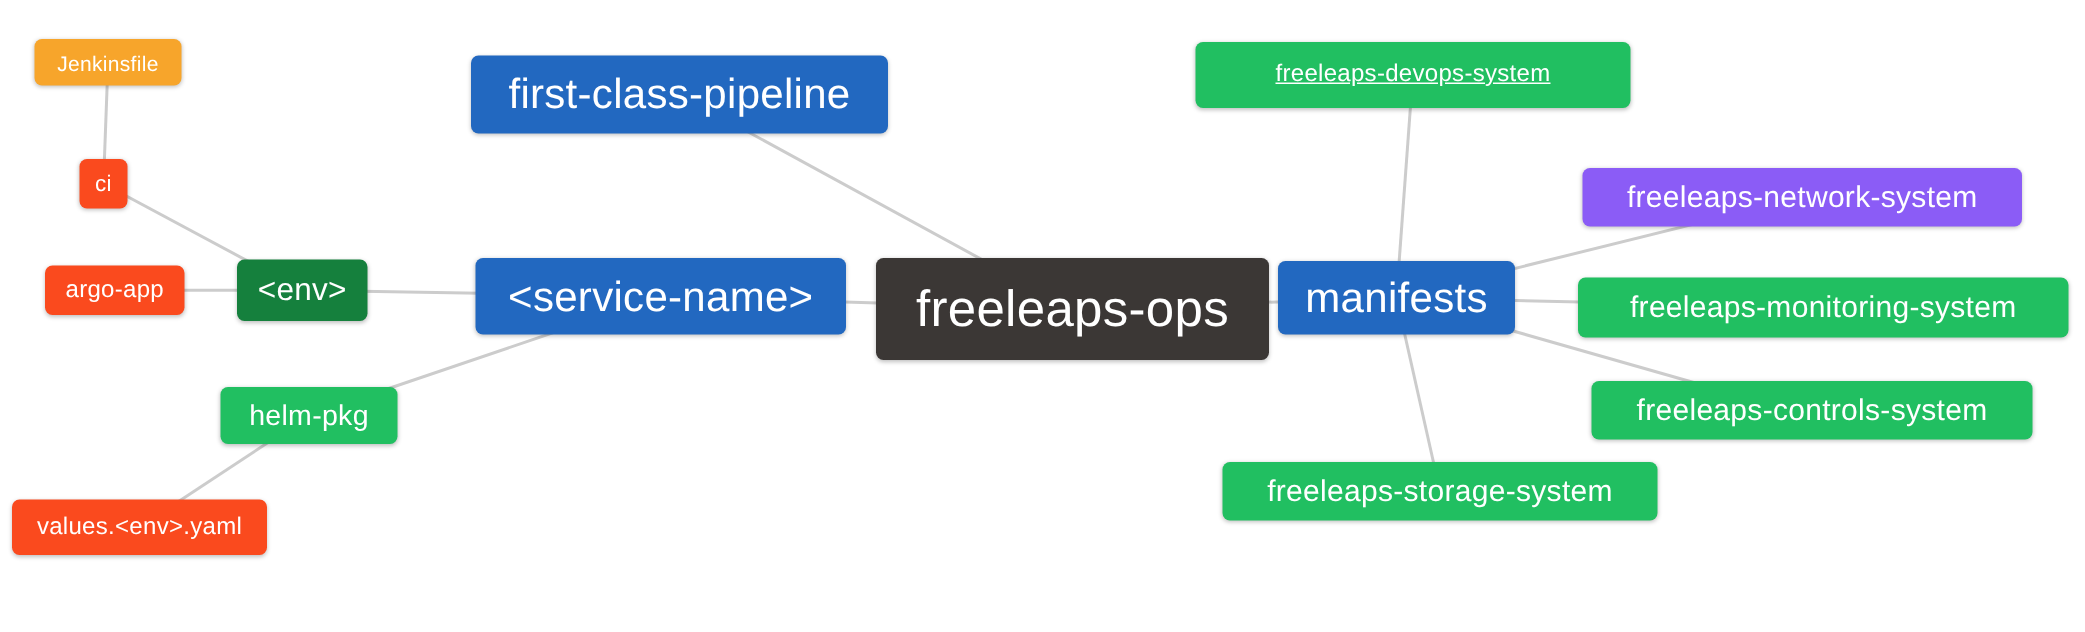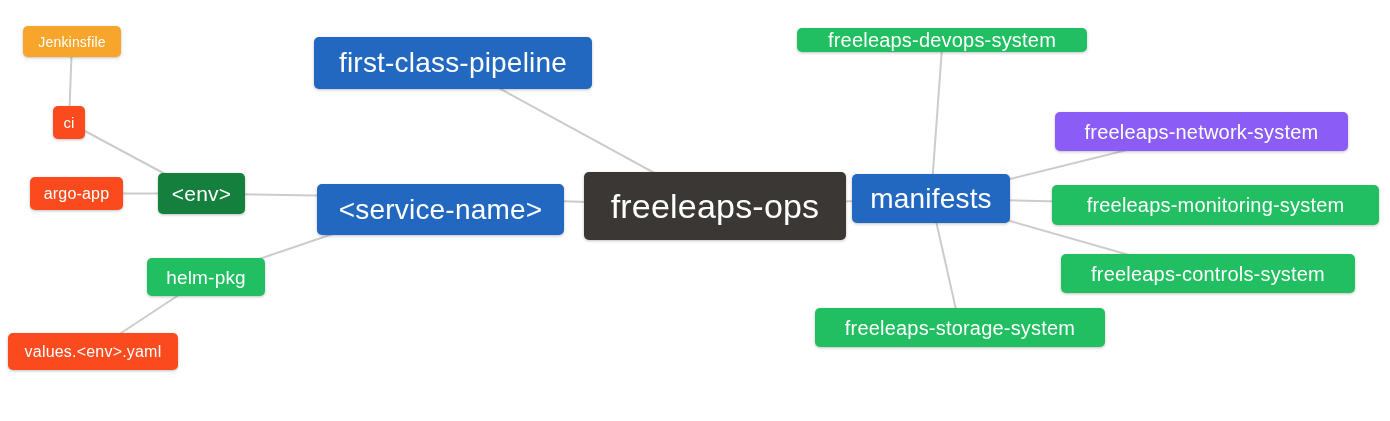--- a/index.html
+++ b/index.html
@@ -64,22 +64,22 @@
       <line x1="931" y1="198.5" x2="960" y2="327.5" stroke="#cccccc" stroke-width="2"></line>
     </svg>
   <div id="node-layer">
       <div class="node" style="left: 23px; top: 26px; width: 98px; height: 31px; font-size: 14px; background: rgb(247, 165, 43); text-align: center;">Jenkinsfile</div>
       <div class="node" style="left: 53px; top: 106px; width: 32px; height: 33px; font-size: 15px; background: rgb(250, 74, 30);">ci</div>
       <div class="node" style="left: 30px; top: 177px; width: 93px; height: 33px; font-size: 16px; background: rgb(250, 74, 30);">argo-app</div>
       <div class="node" style="left: 158px; top: 173px; width: 87px; height: 41px; font-size: 21px; background: #15803d;">&lt;env&gt;</div>
       <div class="node" style="left: 147px; top: 258px; width: 118px; height: 38px; font-size: 19px; background: rgb(33, 191, 97);">helm-pkg</div>
       <div class="node" style="left: 8px; top: 333px; width: 170px; height: 37px; font-size: 16px; background: rgb(250, 74, 30);">values.&lt;env&gt;.yaml</div>
       <div class="node" style="left: 314px; top: 37px; width: 278px; height: 52px; font-size: 28px; background: rgb(34, 104, 192);">first-class-pipeline</div>
-      <div class="node" style="left: 317px; top: 184px; width: 247px; height: 51px; font-size: 28px; background: rgb(34, 104, 192);">&lt;service-name&gt;</div>
+      <div class="node" style="left: 317px; top: 172px; width: 247px; height: 51px; font-size: 28px; background: rgb(34, 104, 192);">&lt;service-name&gt;</div>
       <div class="node" style="left: 584px; top: 172px; width: 262px; height: 68px; font-size: 34px; background: rgb(59, 55, 53);">freeleaps-ops</div>
       <div class="node" style="left: 852px; top: 174px; width: 158px; height: 49px; font-size: 28px; background: rgb(34, 104, 192);">manifests</div>
-      <div class="node" style="left: 797px; top: 28px; width: 290px; height: 24px; font-size: 20px; background: rgb(33, 191, 97);">freeleaps-devops-system</div>
+      <div class="node" style="left: 797px; top: 28px; width: 290px; height: 44px; font-size: 16px; background: rgb(33, 191, 97); text-decoration: underline;">freeleaps-devops-system</div>
       <div class="node" style="left: 1055px; top: 112px; width: 293px; height: 39px; font-size: 20px; background: #8b5cf6;">freeleaps-network-system</div>
       <div class="node" style="left: 1052px; top: 185px; width: 327px; height: 40px; font-size: 20px; background: rgb(33, 191, 97);">freeleaps-monitoring-system</div>
       <div class="node" style="left: 1061px; top: 254px; width: 294px; height: 39px; font-size: 20px; background: rgb(33, 191, 97);">freeleaps-controls-system</div>
       <div class="node" style="left: 815px; top: 308px; width: 290px; height: 39px; font-size: 20px; background: rgb(33, 191, 97);">freeleaps-storage-system</div>
     </div>
 </div>
 
 </body></html>

